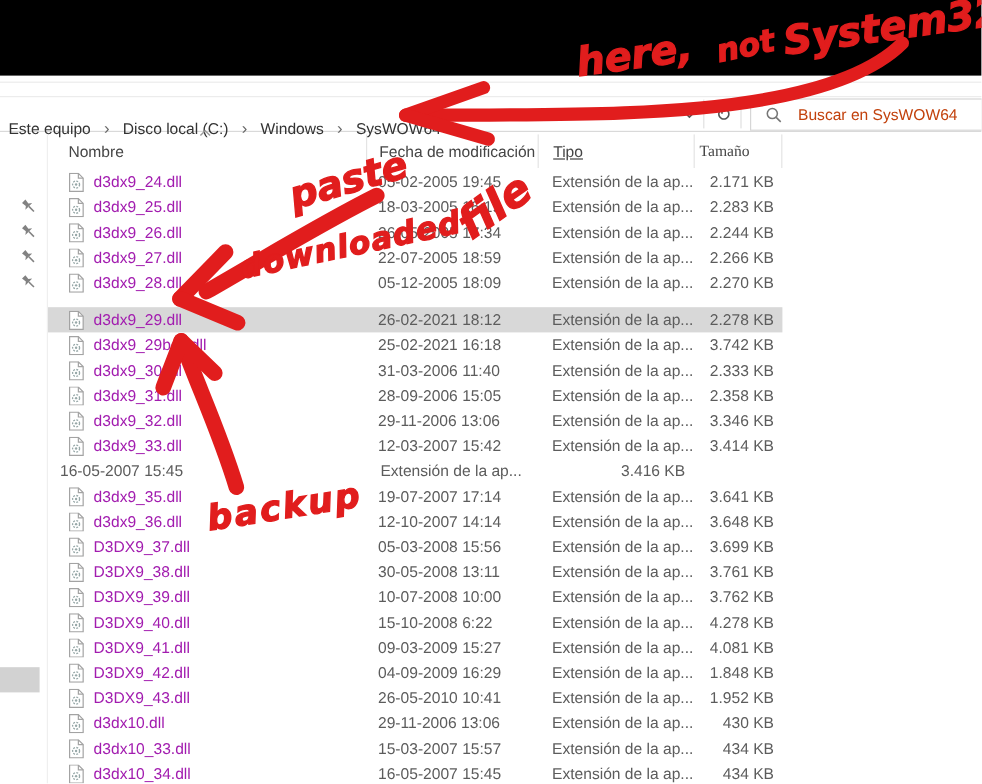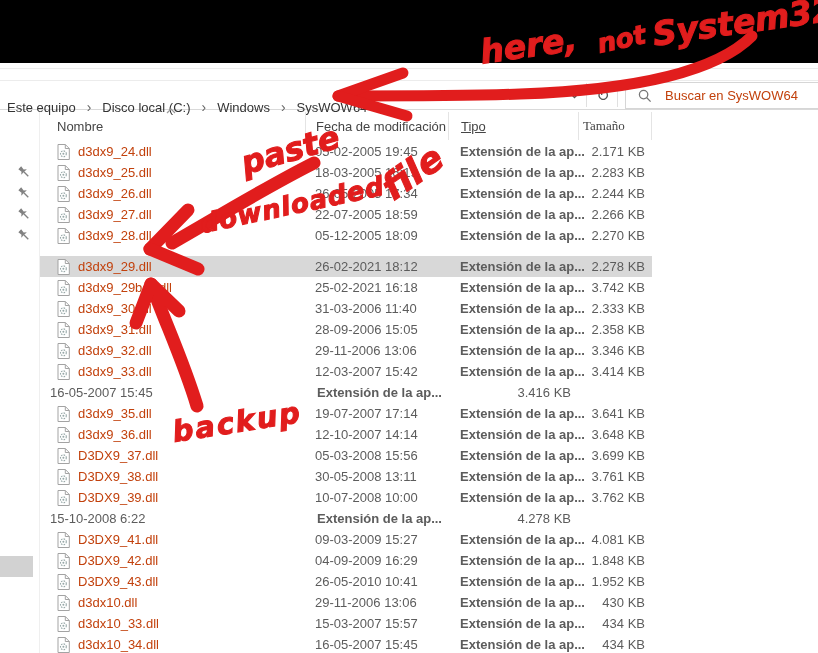--- a/index.html
+++ b/index.html
@@ -41,25 +41,25 @@
   .h-name{padding-left:17px;}
   .h-date{padding-left:10px;border-left:1px solid #e4e4e4;}
   .h-type{padding-left:12px;border-left:1px solid #e4e4e4;text-decoration:underline;}
   .h-size{padding-left:0;border-left:1px solid #e4e4e4;border-right:1px solid #e4e4e4;justify-content:flex-start;padding-left:4px;font-family:Liberation Serif, serif;}
   .sort-glyph{position:absolute;left:126px;top:-10px;}
 
   .rows{position:absolute;left:40px;top:141px;width:612px;}
   .row{height:21px;display:grid;grid-template-columns:265px 143px 130px 74px;align-items:center;
     font-size:13px;color:#5c5c5c;}
   .row.selected{background:#d8d8d8;margin-top:10px;}
-  .c-namewrap{display:flex;align-items:center;padding-left:17px;color:#c2410c;}
+  .c-namewrap{display:flex;align-items:center;padding-left:17px;color:#a21caf;}
   .c-namewrap svg{flex:0 0 auto;margin-right:8px;}
   .c-name{white-space:nowrap;}
   .c-date{padding-left:10px;white-space:nowrap;}
-  .c-type{padding-left:12px;white-space:nowrap;font-weight:bold;}
+  .c-type{padding-left:12px;white-space:nowrap;}
   .c-size{text-align:right;padding-right:7px;white-space:nowrap;}
 
   
   .overlay{position:absolute;left:0;top:0;width:818px;height:653px;pointer-events:none;z-index:40;}
   .hw{position:absolute;color:#e11d1d;font-weight:700;font-style:italic;
     font-family:"DejaVu Sans",sans-serif;-webkit-text-stroke:1.1px #e11d1d;
     white-space:nowrap;z-index:41;pointer-events:none;}
   .hw-here{left:480px;top:26px;font-size:33px;transform:rotate(-8deg);}
   .hw-not{left:597px;top:24px;font-size:26px;transform:rotate(-12deg);}
   .hw-sys{left:652px;top:2px;font-size:33px;transform:rotate(-8deg);}
@@ -387,20 +387,29 @@
         <circle cx="6.4" cy="9.8" r="1" fill="#97a8a8"></circle>
       </svg>
       <span class="c-name">D3DX9_39.dll</span>
     </div>
     <span class="c-date">10-07-2008 10:00</span>
     <span class="c-type">Extensión de la ap...</span>
     <span class="c-size">3.762 KB</span>
   </div>
 
   <div class="row">
+    <div class="c-namewrap">
+      <svg width="13" height="16" viewBox="0 0 13 16">
+        <path d="M1 0.5 H8.3 L12.3 4.5 V15.5 H1 Z" fill="#ffffff" stroke="#a3a3a3"></path>
+        <path d="M8.3 0.5 V4.5 H12.3" fill="none" stroke="#a3a3a3"></path>
+        <circle cx="6.4" cy="9.8" r="2.9" fill="none" stroke="#97a8a8" stroke-width="1.1" stroke-dasharray="1.6 1.1"></circle>
+        <circle cx="6.4" cy="9.8" r="1" fill="#97a8a8"></circle>
+      </svg>
+      <span class="c-name">D3DX9_40.dll</span>
+    </div>
     <span class="c-date">15-10-2008 6:22</span>
     <span class="c-type">Extensión de la ap...</span>
     <span class="c-size">4.278 KB</span>
   </div>
 
   <div class="row">
     <div class="c-namewrap">
       <svg width="13" height="16" viewBox="0 0 13 16">
         <path d="M1 0.5 H8.3 L12.3 4.5 V15.5 H1 Z" fill="#ffffff" stroke="#a3a3a3"></path>
         <path d="M8.3 0.5 V4.5 H12.3" fill="none" stroke="#a3a3a3"></path>

